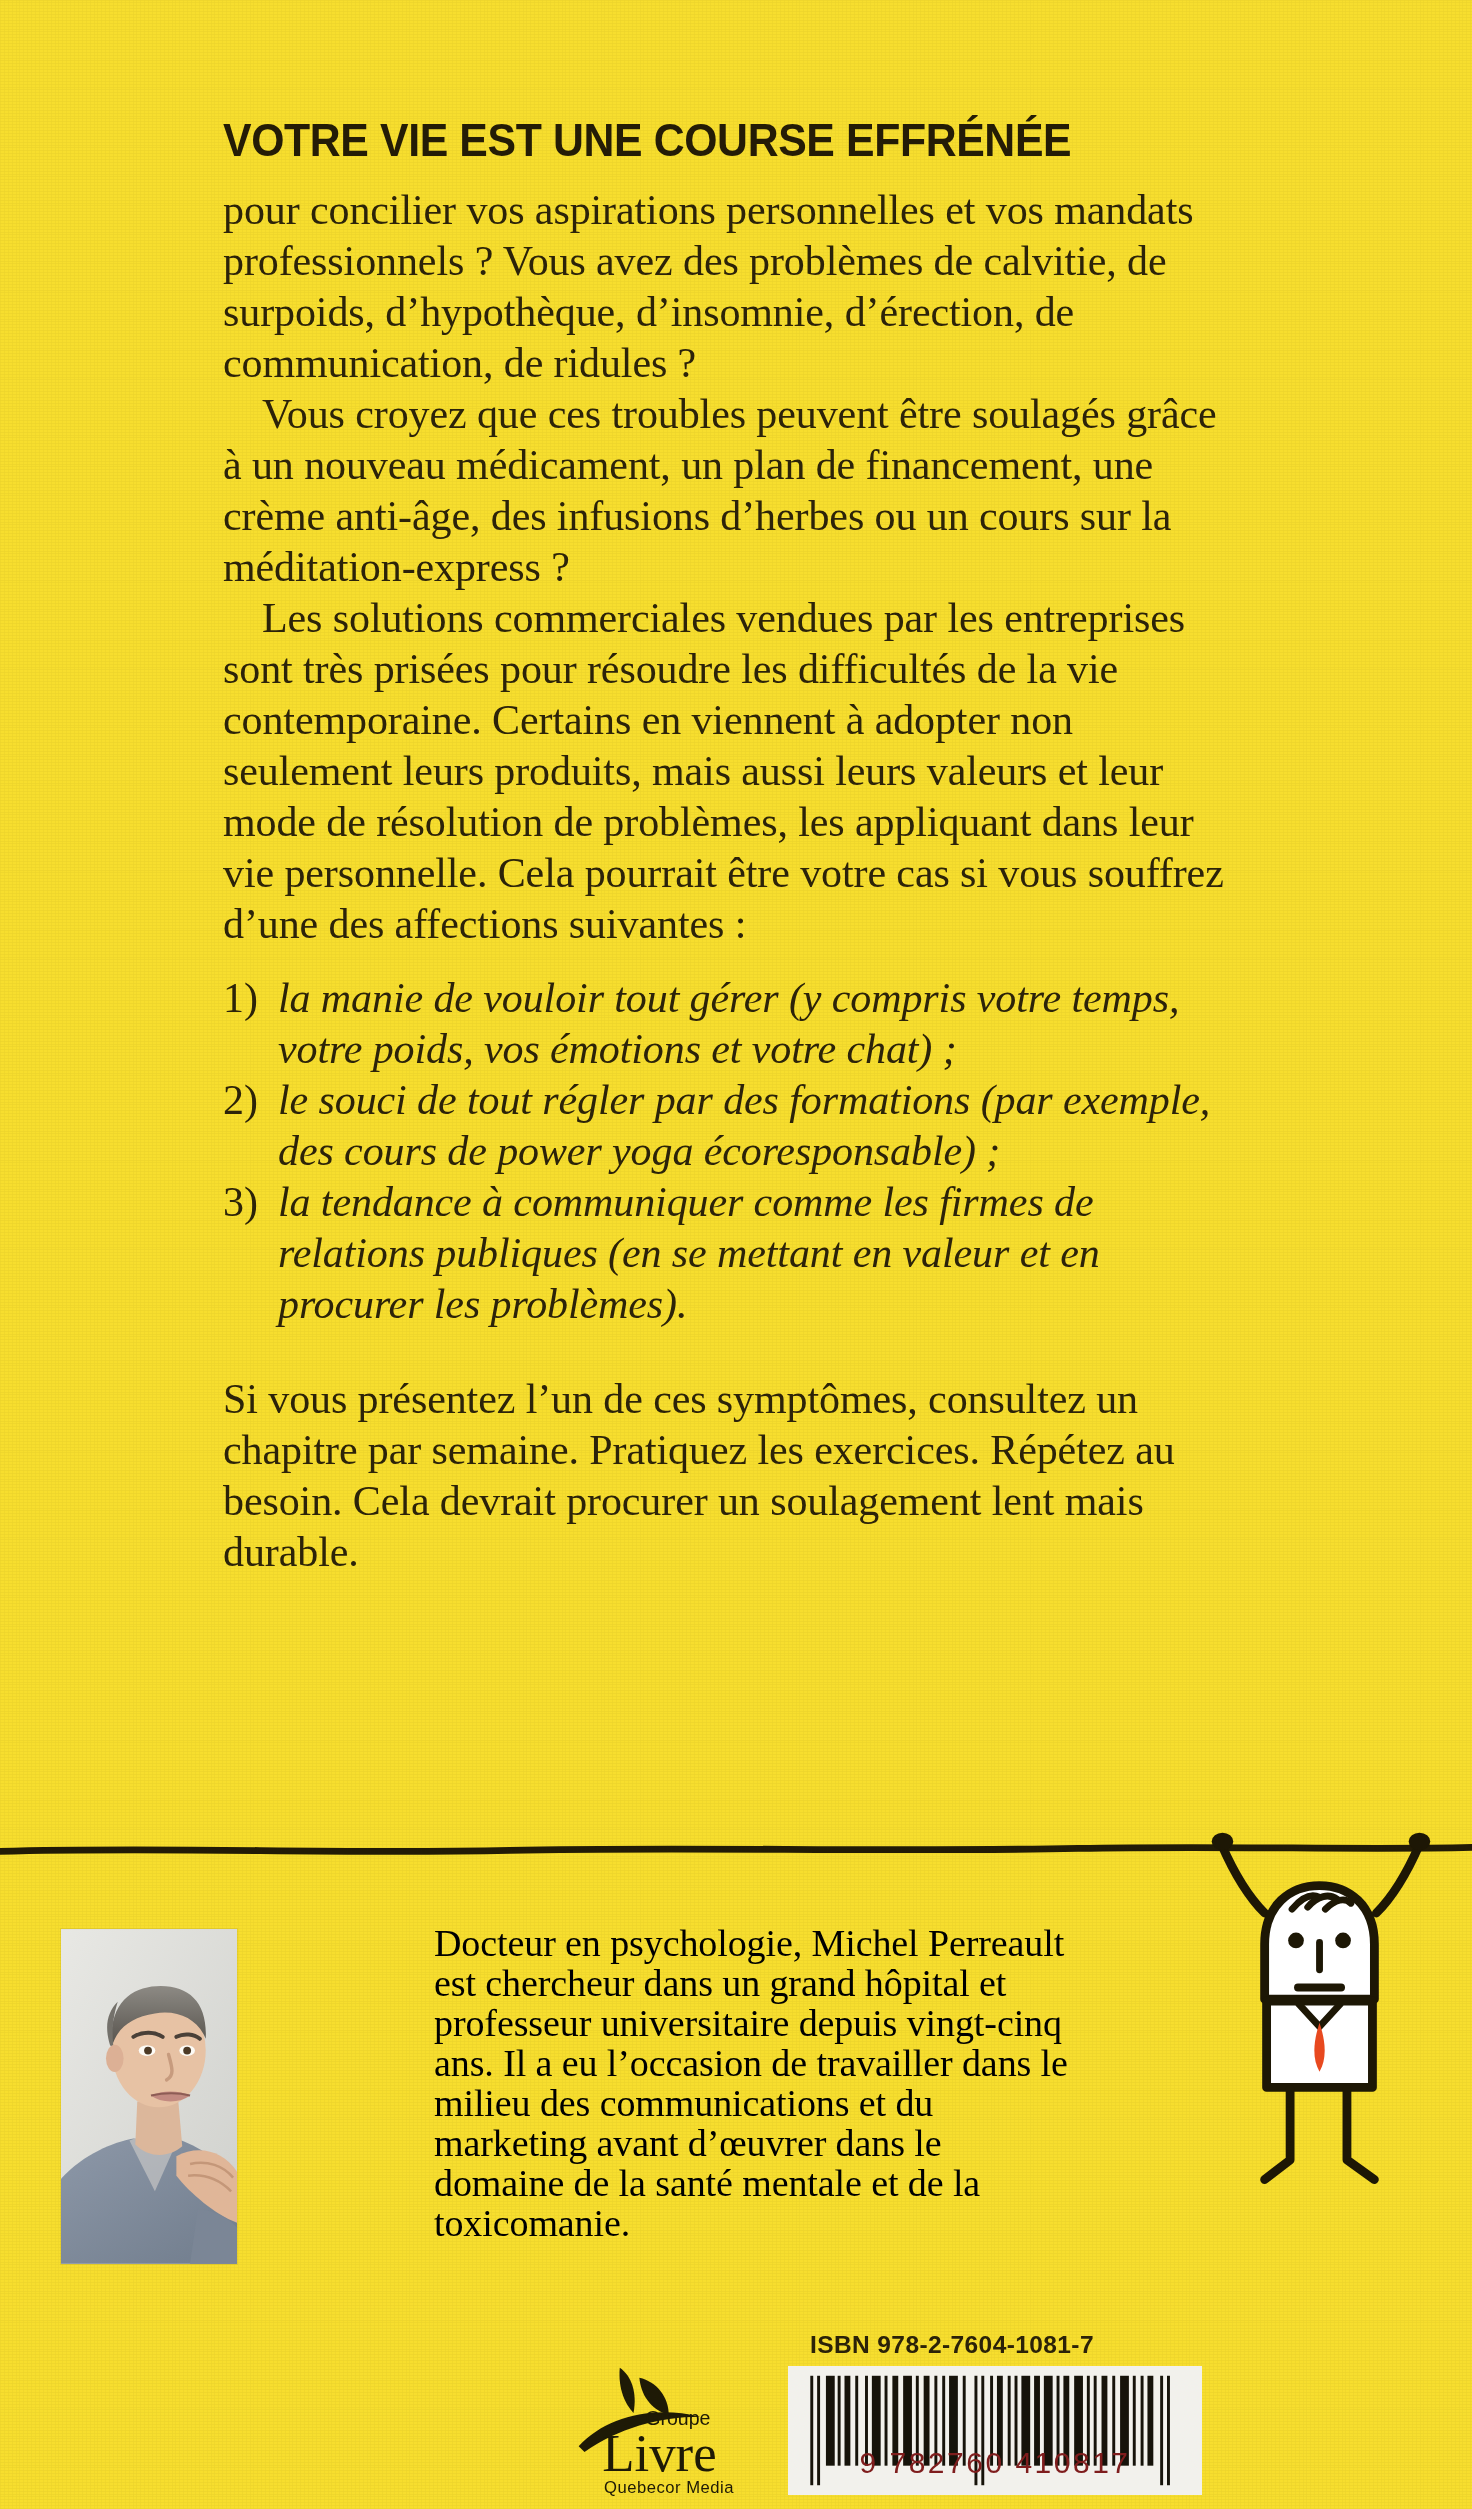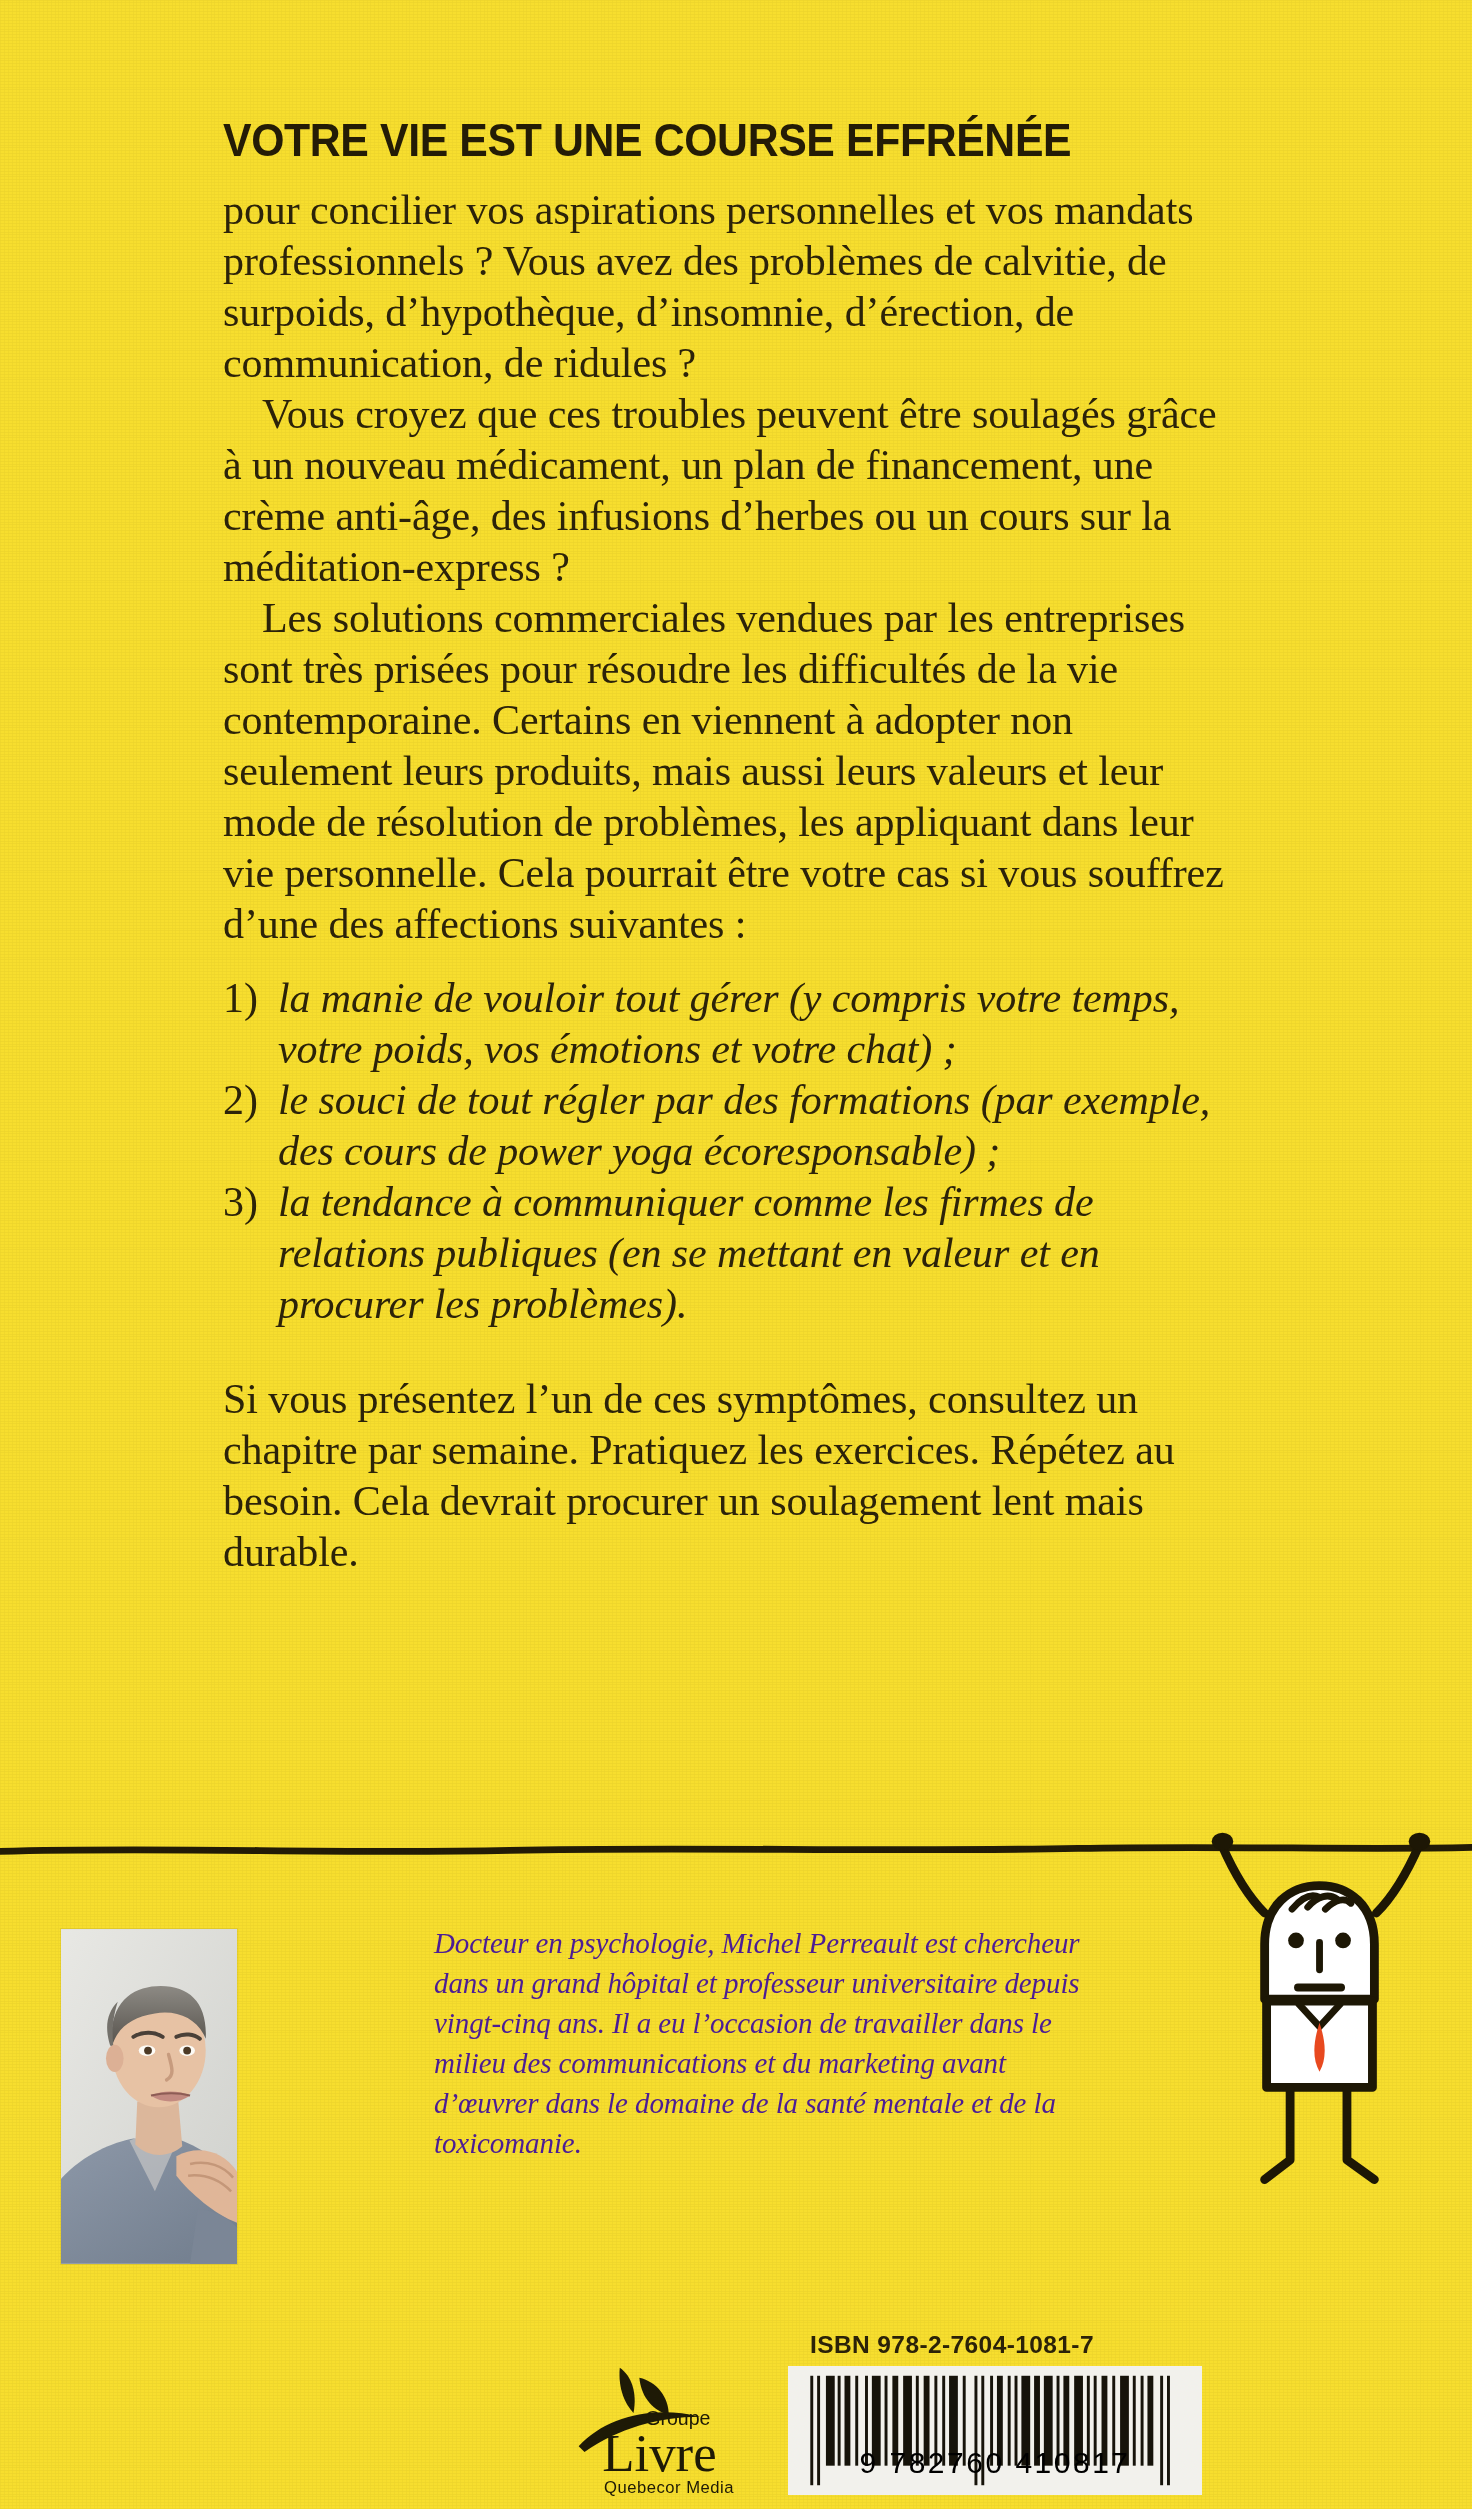--- a/index.html
+++ b/index.html
@@ -107,25 +107,24 @@
     box-shadow: 0 0 0 1px rgba(0,0,0,.06);
   }
   .photo svg { display: block; }
 
   
   .bio {
     position: absolute;
     left: 434px;
     top: 1923px;
     width: 647px;
-    font-size: 29px;
+    font-size: 38px;
     line-height: 40px;
     letter-spacing: -0.1px;
-    color: #4c1d95;
-    font-style: italic;
+    color: #000000;
   }
   .bio p { margin: 0; }
 
   
   .stickman {
     position: absolute;
     left: 1188px;
     top: 1815px;
     width: 265px;
     height: 392px;
@@ -163,21 +162,21 @@
   }
   .barcode-box svg { display: block; }
   .ean-digits {
     position: absolute;
     left: 788px;
     top: 2446px;
     width: 414px;
     font-family: "Liberation Sans", "DejaVu Sans", sans-serif;
     font-size: 30px;
     letter-spacing: 2.5px;
-    color: #000000;
+    color: #7f1d1d;
     text-align: center;
     white-space: nowrap;
   }
 </style>
 </head>
 <body>
 
 <div class="cover">
 
   <div class="grain"></div>

